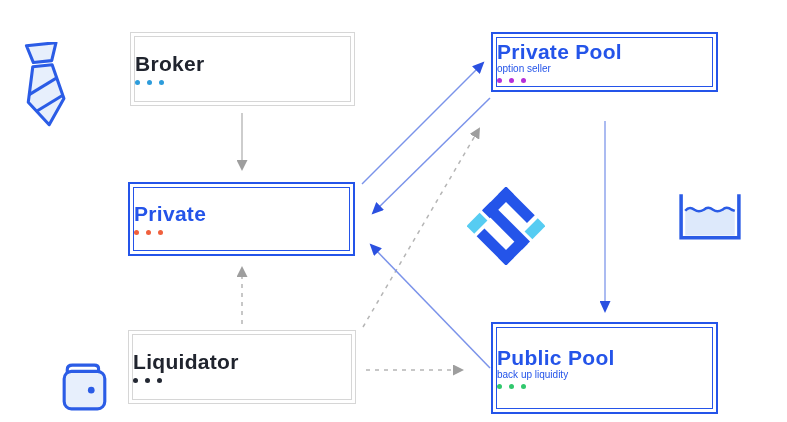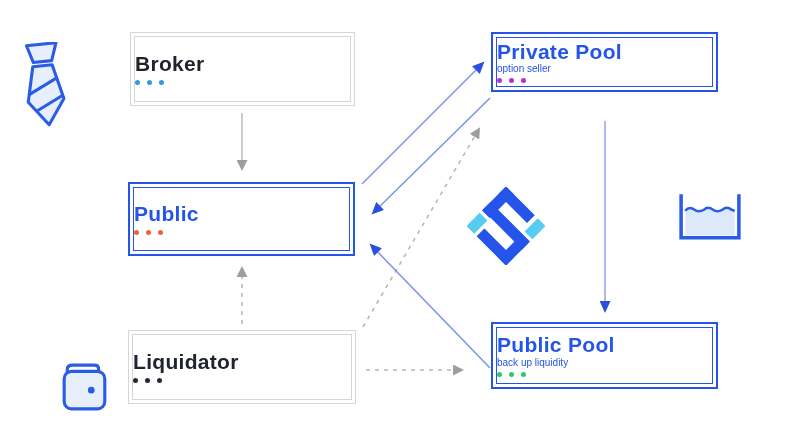--- a/index.html
+++ b/index.html
@@ -22,21 +22,21 @@
   .box.gray .label{color:#20242e;}
   .box.blue .label{color:#2454e9;}
   .sublabel{font-size:10px;font-weight:500;color:#2454e9;line-height:1.2;}
   .dots{display:flex;gap:7px;margin-top:5px;}
   .dots i{width:5px;height:5px;border-radius:50%;background:var(--dot,#999);display:block;}
   
   #node-broker     {left:130px;top:32px; width:225px;height:74px;}
   #node-trader     {left:128px;top:182px;width:227px;height:74px;}
   #node-liquidator {left:128px;top:330px;width:228px;height:74px;}
   #node-private    {left:491px;top:32px; width:227px;height:60px;}
-  #node-public     {left:491px;top:322px;width:227px;height:67px;}
+  #node-public     {left:491px;top:322px;width:227px;height:92px;}
   .icon{position:absolute;}
 </style>
 </head>
 <body>
 
 <div class="canvas">
 
   <svg class="layer" width="787" height="422" viewBox="0 0 787 422">
     <defs>
       <marker id="ah-blue" markerUnits="userSpaceOnUse" markerWidth="13" markerHeight="11" refX="10" refY="5.5" orient="auto">
@@ -70,21 +70,21 @@
       <div class="dots" style="--dot: #2d9cdb;">
           <i></i>
           <i></i>
           <i></i>
         </div>
     </div>
   </div>
 
   <div class="box blue" id="node-trader">
     <div class="inner">
-      <div class="label">Public</div>
+      <div class="label">Private</div>
       <div class="dots" style="--dot: #f0603d;">
           <i></i>
           <i></i>
           <i></i>
         </div>
     </div>
   </div>
 
   <div class="box gray" id="node-liquidator">
     <div class="inner">

